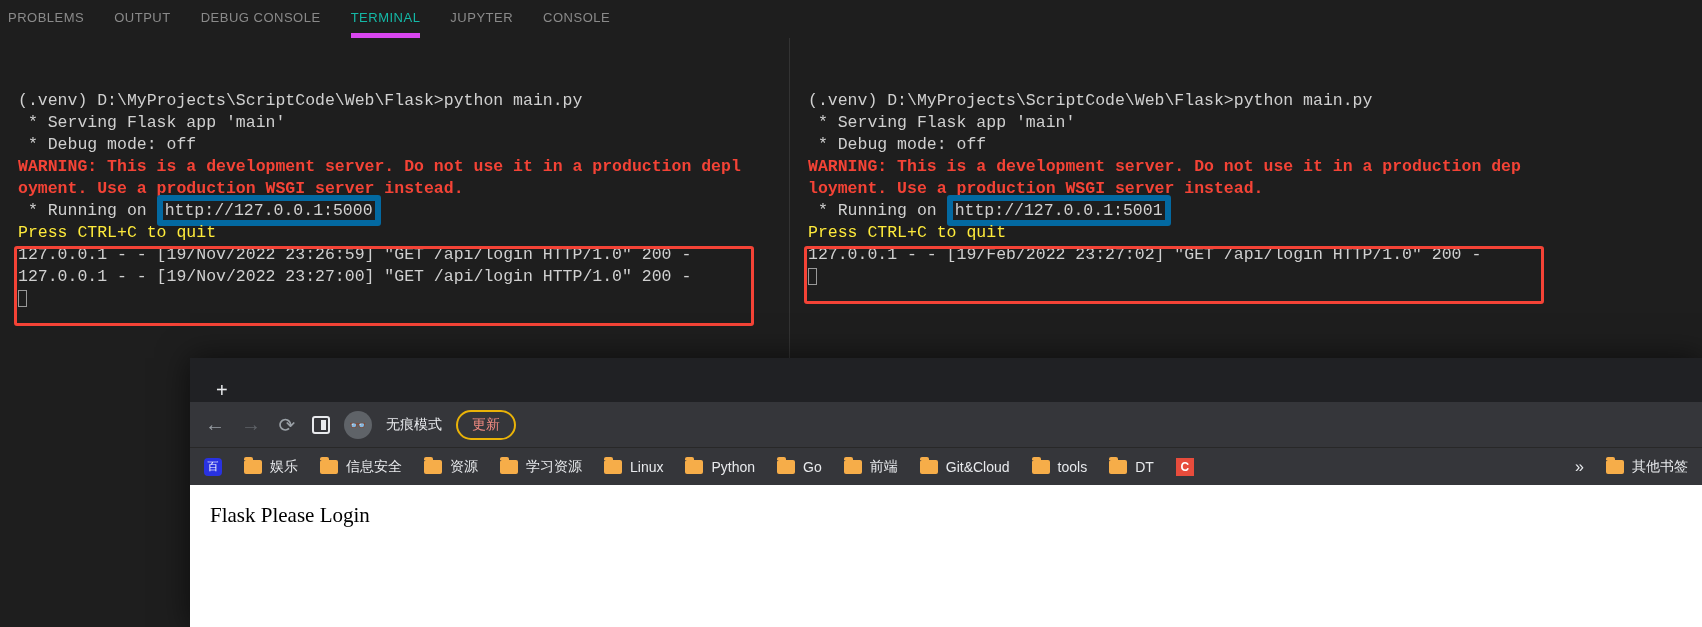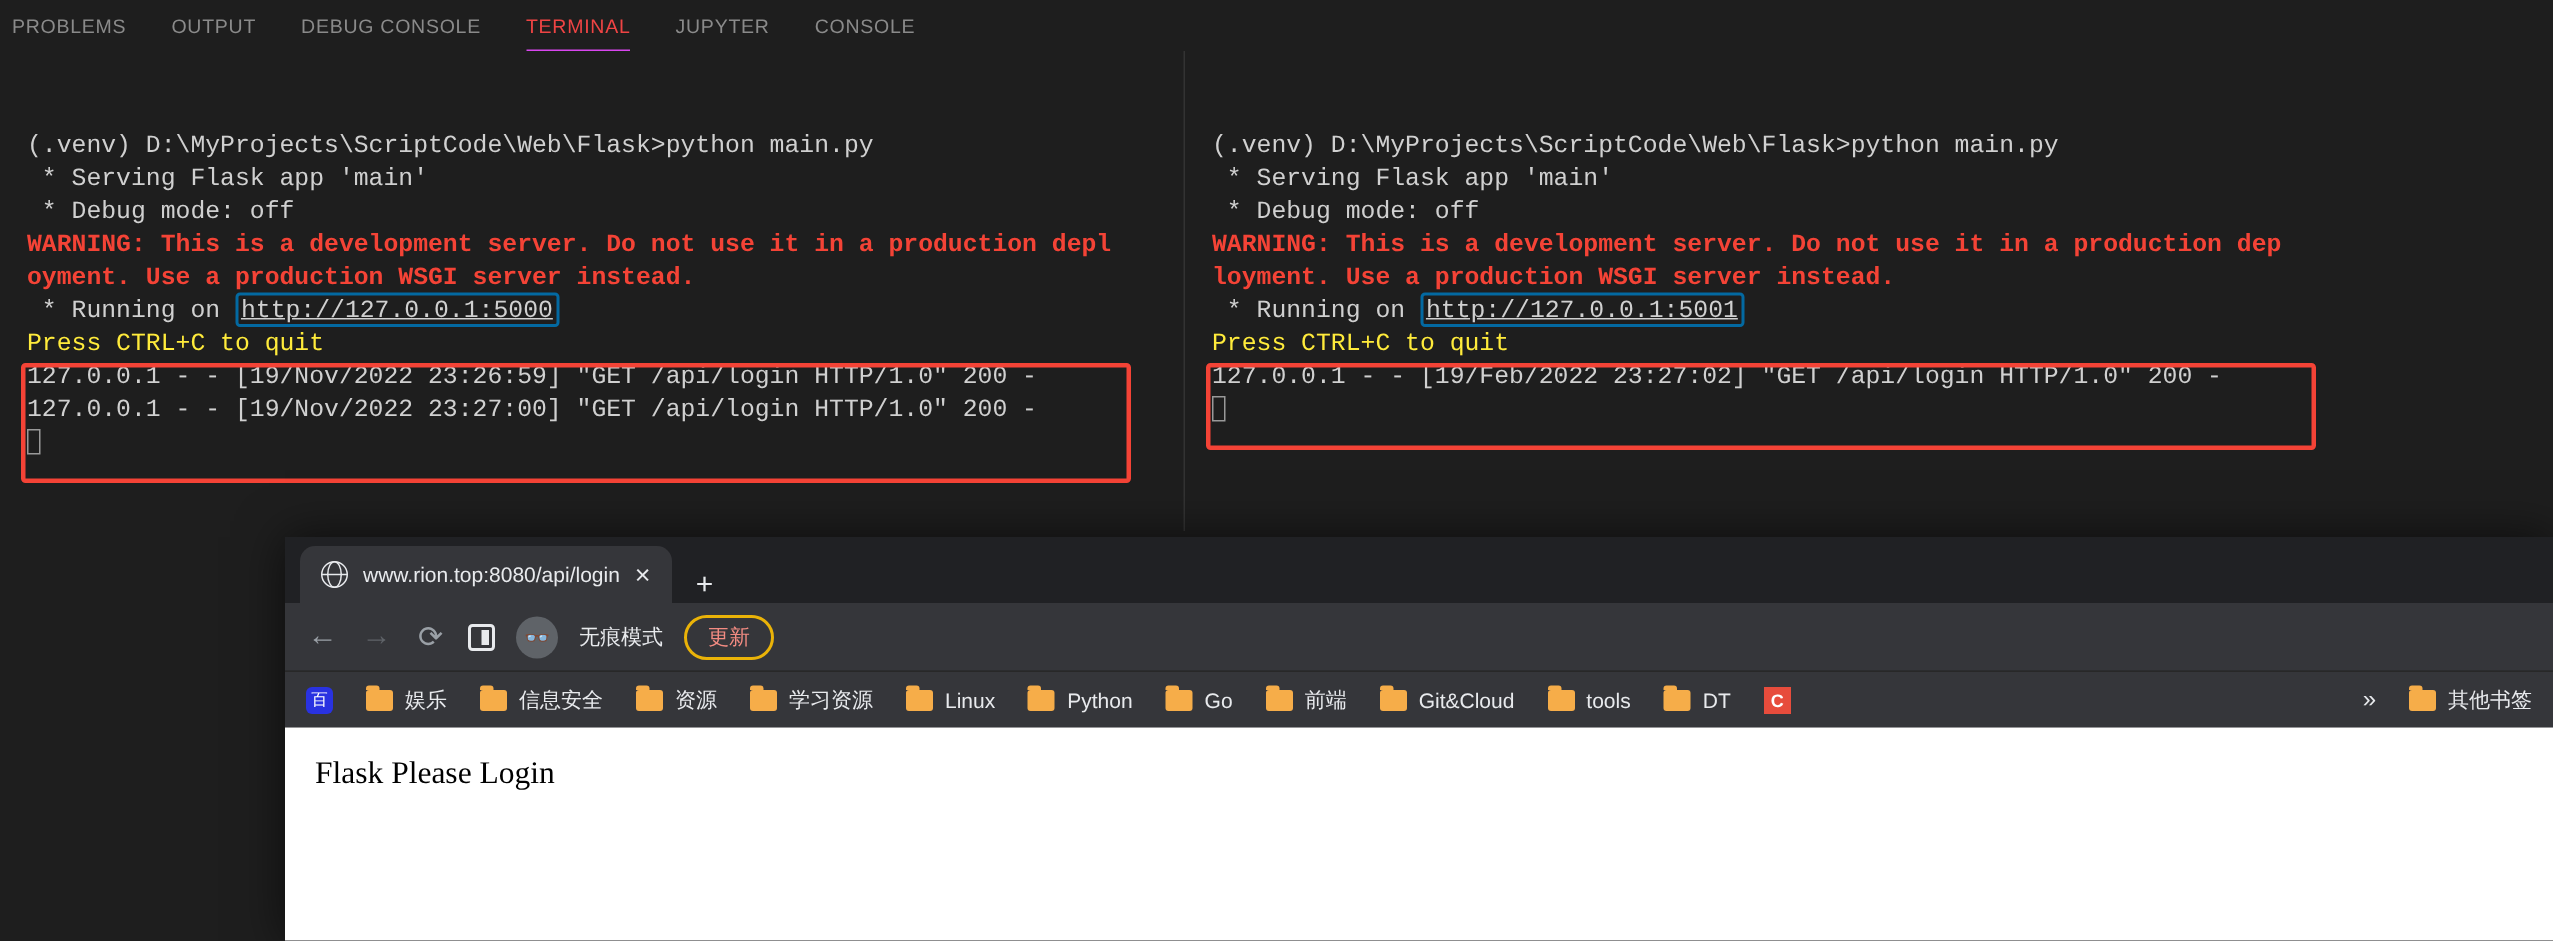--- a/index.html
+++ b/index.html
@@ -15,46 +15,45 @@
   .tab-bar {
     display: flex;
     gap: 30px;
     padding: 10px 22px 0 8px;
     font-size: 13px;
     color: #8a8a8a;
     letter-spacing: 0.5px;
   }
   .tab-bar .tab { padding-bottom: 8px; cursor: pointer; }
   .tab-bar .tab.active {
-    color: #ef4444;
-    border-bottom: 1px solid #d946ef;
+    color: #14b8a6;
+    border-bottom: 5px solid #d946ef;
   }
   .terminals {
     display: flex;
     height: 320px;
     font-family: Consolas, "Courier New", monospace;
     font-size: 16.5px;
     line-height: 22px;
     color: #d0d0d0;
   }
   .term-pane {
     padding: 30px 18px 0 18px;
     white-space: pre;
     position: relative;
   }
   .term-pane.left { width: 790px; border-right: 1px solid #333; }
   .term-pane.right { flex: 1; }
   .warn { color: #f44336; font-weight: bold; }
   .press { color: #ffeb3b; }
   .url-box {
-    border: 2px solid #0369a1;
+    border: 6px solid #0369a1;
     border-radius: 3px;
     padding: 0 2px;
     color: #d0d0d0;
-    text-decoration: underline;
   }
   .red-box {
     border: 3px solid #f44336;
     border-radius: 3px;
     position: absolute;
     pointer-events: none;
   }
   .cursor-block {
     display: inline-block;
     width: 9px; height: 17px;
@@ -272,25 +271,20 @@
 <span><span> * Running on </span><span class="url-box">http://127.0.0.1:5001</span></span>
 <span class="press">Press CTRL+C to quit</span>
 <span>127.0.0.1 - - [19/Feb/2022 23:27:02] "GET /api/login HTTP/1.0" 200 -</span>
 <span class="cursor-block"></span>
     <div class="red-box" style="left:14px; top:208px; width:740px; height:58px;"></div>
   </div>
 </div>
 
 <div class="browser">
   <div class="browser-tabs">
-    <div class="browser-tab">
-      <span class="globe"></span>
-      <span>www.rion.top:8080/api/login</span>
-      <span class="close-x">×</span>
-    </div>
     <span class="new-tab">+</span>
   </div>
 
   <div class="addr-bar">
     <span class="nav-btn">←</span>
     <span class="nav-btn disabled">→</span>
     <span class="nav-btn">⟳</span>
     <span class="panel-icon"></span>
     <span class="incog">👓</span>
     <span class="incog-label">无痕模式</span>

